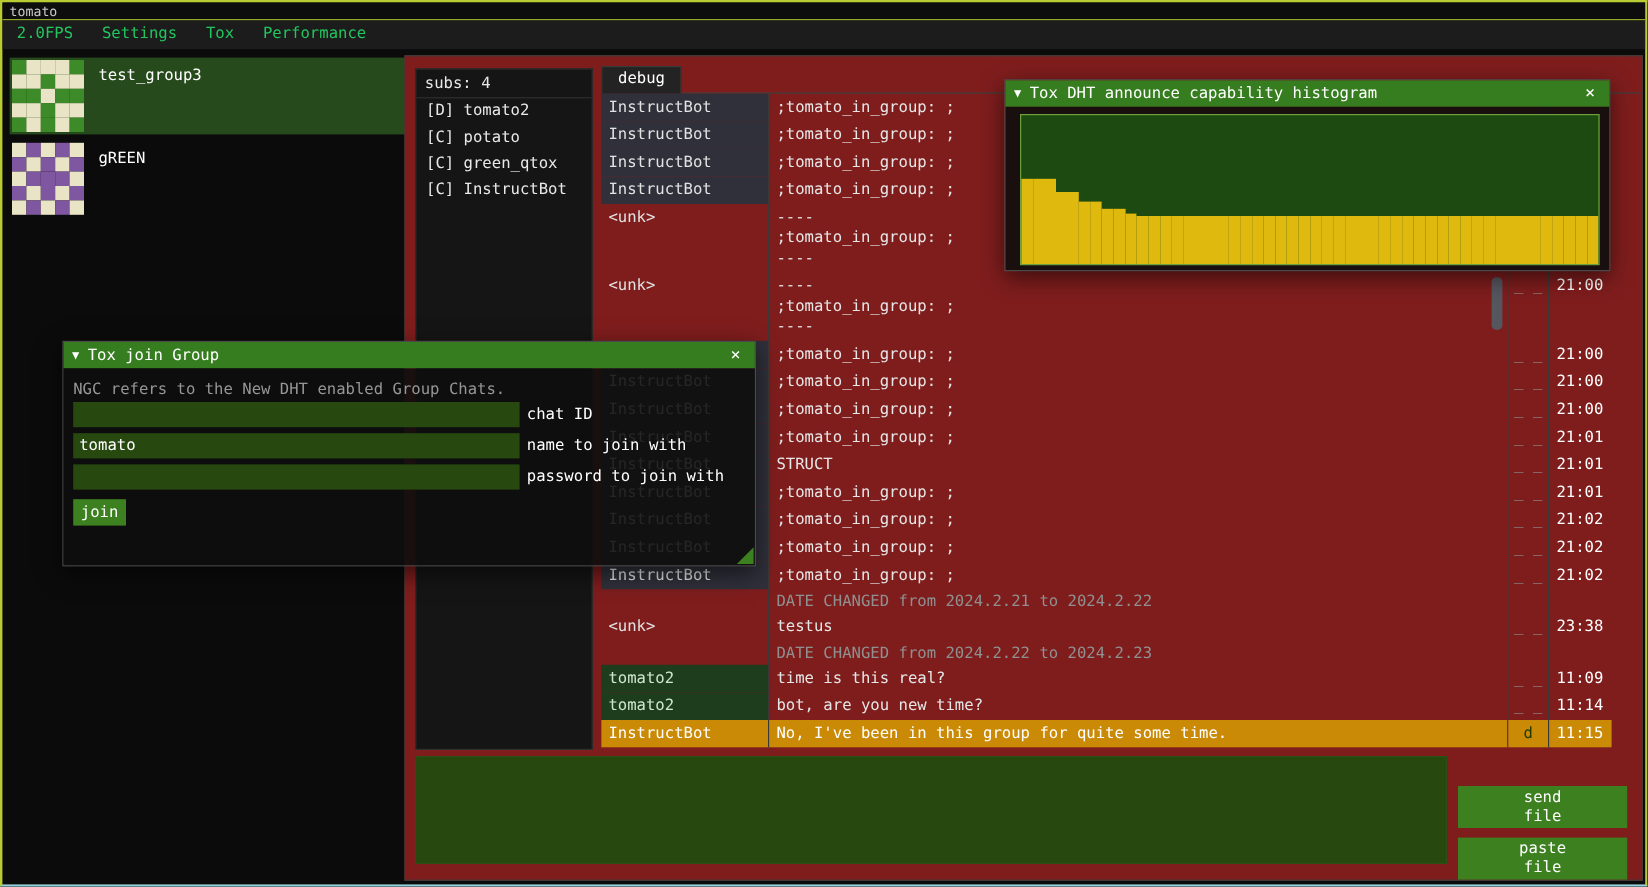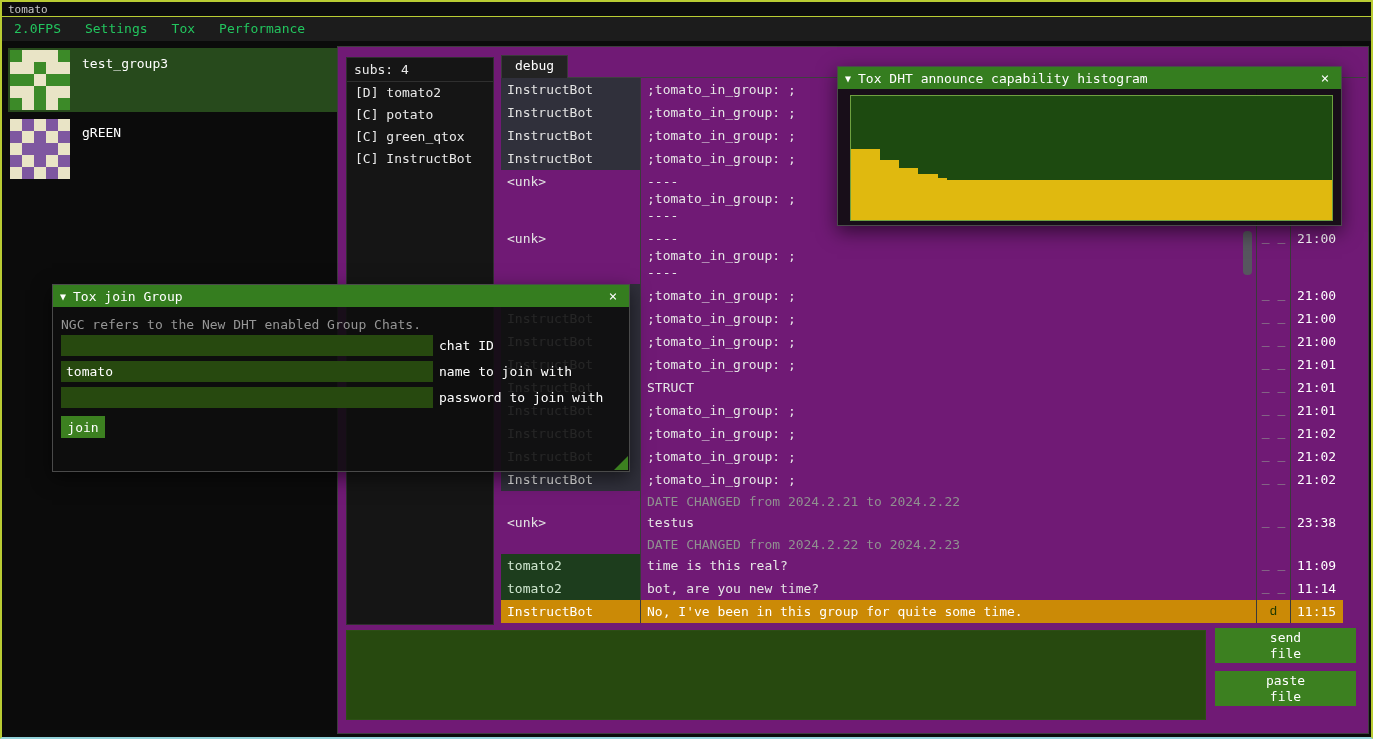--- a/index.html
+++ b/index.html
@@ -17,51 +17,51 @@
   .menubar { height:24px; background:#1c1c1c; display:flex; align-items:stretch; }
   .fps, .menu-item { padding:3px 12px; line-height:18px; color:#22c55e; }
   
   .groups { position:absolute; left:6px; top:46px; width:330px; }
   .group-row { display:flex; align-items:flex-start; padding:2px; margin-bottom:5px; min-height:64px; }
   .group-row.selected { background:var(--sel,#274a1c); }
   .avatar { width:60px; height:60px; display:grid; grid-template-columns:repeat(5,1fr); grid-template-rows:repeat(5,1fr); flex:0 0 auto; }
   .group-name { margin-left:12px; padding-top:6px; color:#fff; }
   
   .chat-window { position:absolute; left:335px; top:44px; width:1032px; height:688px;
-    background:#701a75; border:1px solid #3d3d3d; }
+    background:#7f1d1d; border:1px solid #3d3d3d; }
   .peers-panel { position:absolute; left:8px; top:10px; width:148px; height:568px;
     border:1px solid #2f2f2f; background:#151515; }
   .peers-header { padding:4px 7px; border-bottom:1px solid #2f2f2f; color:#e8e8e8; }
   .peer-item { padding:2px 8px; line-height:18px; }
   .tabbar { position:absolute; left:163px; top:8px; right:2px; height:23px; border-bottom:1px solid #404040; }
   .tab { display:inline-block; padding:2px 13px; background:#232323; color:#fff;
     border:1px solid #3a3a3a; border-bottom:none; height:23px; }
   .msgs { position:absolute; left:163px; top:31px; width:845px; height:545px; overflow:hidden; }
   .msg-row { display:flex; align-items:stretch; min-height:23px; }
   .cell { padding:3px 6px; border-right:1px solid #3a3a3a; line-height:17px; }
   .c-name { width:140px; color:#e2e2e2; }
   .c-msg  { width:616px; white-space:pre-line; color:#e6e6e6; }
-  .c-flags{ width:34px; color:#8f8f8f; text-align:center; padding-left:0; padding-right:0;font-family:Liberation Mono, monospace; }
+  .c-flags{ width:34px; color:#8f8f8f; text-align:center; padding-left:0; padding-right:0; }
   .c-time { width:52px; border-right:none; color:#fff; }
   .name-bot  { background:#30303b; }
   .name-self { background:#1d3d1d; color:#cfe6cf; }
   .date-row  { min-height:20px; }
   .date-row .cell { padding-top:2px; padding-bottom:1px; }
   .date-row .c-msg { color:#909090; }
   .msg-row.hl .cell { background:var(--highlight,#cb8a06); color:#fff; }
   .msg-row.hl .c-msg, .msg-row.hl .c-name, .msg-row.hl .c-time { color:#fff; }
   .msg-row.hl .c-flags { color:#203a00; }
   .chat-scroll { position:absolute; left:905px; top:184px; width:9px; height:44px; background:#56565e; border-radius:4px; }
   .chat-input { position:absolute; left:8px; top:583px; width:860px; height:90px;
     background:var(--input-bg,#27490f); border:1px solid #2c4f15; color:#fff;
     font-family:"DejaVu Sans Mono",monospace; font-size:13px; resize:none; }
   .file-btn { position:absolute; left:877px; width:141px; height:35px; background:var(--btn,#3c8020);
     color:#fff; border:none; display:flex; align-items:center; justify-content:center;
     white-space:pre-line; text-align:center; line-height:16px;
-    font-family:"DejaVu Sans Mono",monospace; font-size:13px; }
+    font-family:"DejaVu Sans Mono",monospace; font-size:13px;margin-top:27px; }
   #send-btn { top:581px; }
   #paste-btn { top:624px; }
   
   .float-win { position:absolute; border:1px solid #4a4a4a; box-shadow:0 6px 18px rgba(0,0,0,0.55); }
   .win-title { height:22px; background:var(--accent,#357d1f); color:#fff; display:flex;
     align-items:center; padding:0 7px; gap:7px; }
   .win-title .title-text { flex:1; }
   .win-collapse { font-size:10px; }
   .win-close { width:18px; text-align:center; font-size:14px; }
   .win-body { position:relative; height:calc(100% - 22px); background:rgba(13,13,13,0.89); padding:8px; }

